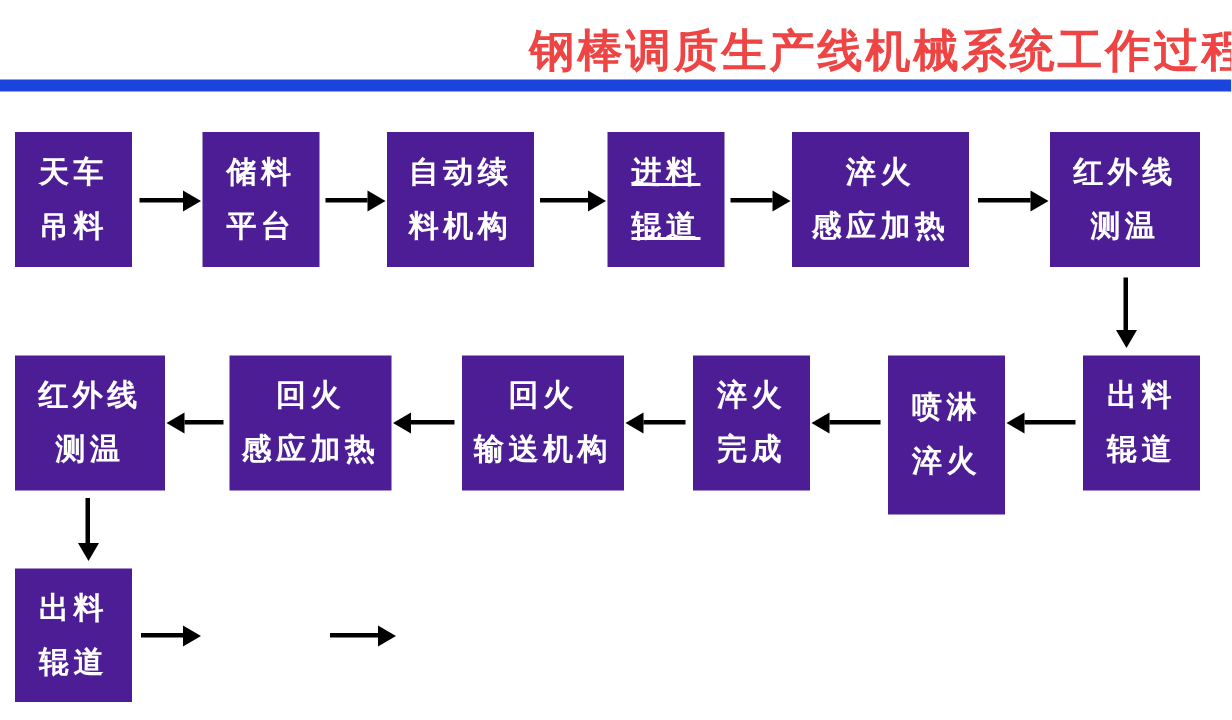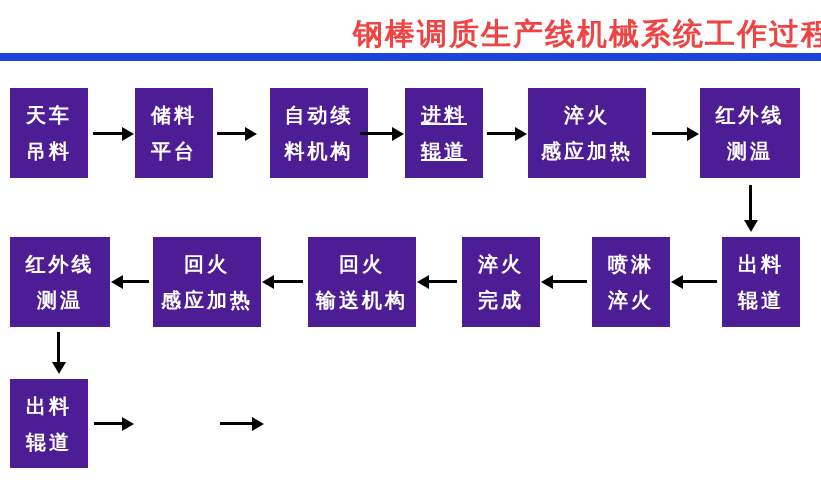--- a/index.html
+++ b/index.html
@@ -101,21 +101,21 @@
     <span>吊料</span>
   </div>
   <div class="arrow-h dir-right" style="left:93px;top:132px;width:29px;"></div>
 
   <div class="box" style="left:135px;top:88px;width:78px;height:90px;justify-content:center;">
     <span>储料</span>
     <span>平台</span>
   </div>
   <div class="arrow-h dir-right" style="left:217px;top:132px;width:28px;"></div>
 
-  <div class="box" style="left:258px;top:88px;width:98px;height:90px;margin-left:12px;">
+  <div class="box" style="left:258px;top:88px;width:98px;height:90px;">
     <span>自动续</span>
     <span>料机构</span>
   </div>
   <div class="arrow-h dir-right" style="left:360px;top:132px;width:32px;"></div>
 
   <div class="box" style="left:405px;top:88px;width:78px;height:90px;text-decoration:underline;">
     <span>进料</span>
     <span>辊道</span>
   </div>
   <div class="arrow-h dir-right" style="left:487px;top:132px;width:28px;"></div>
@@ -150,21 +150,21 @@
     <span>输送机构</span>
   </div>
   <div class="arrow-h dir-left" style="left:429px;top:280px;width:28px;"></div>
 
   <div class="box" style="left:462px;top:237px;width:78px;height:90px;">
     <span>淬火</span>
     <span>完成</span>
   </div>
   <div class="arrow-h dir-left" style="left:553px;top:280px;width:34px;"></div>
 
-  <div class="box" style="left:592px;top:237px;width:78px;height:90px;justify-content:center;">
+  <div class="box" style="left:592px;top:237px;width:78px;height:106px;justify-content:center;">
     <span>喷淋</span>
     <span>淬火</span>
   </div>
   <div class="arrow-h dir-left" style="left:683px;top:280px;width:34px;"></div>
 
   <div class="box" style="left:722px;top:237px;width:78px;height:90px;">
     <span>出料</span>
     <span>辊道</span>
   </div>
 

